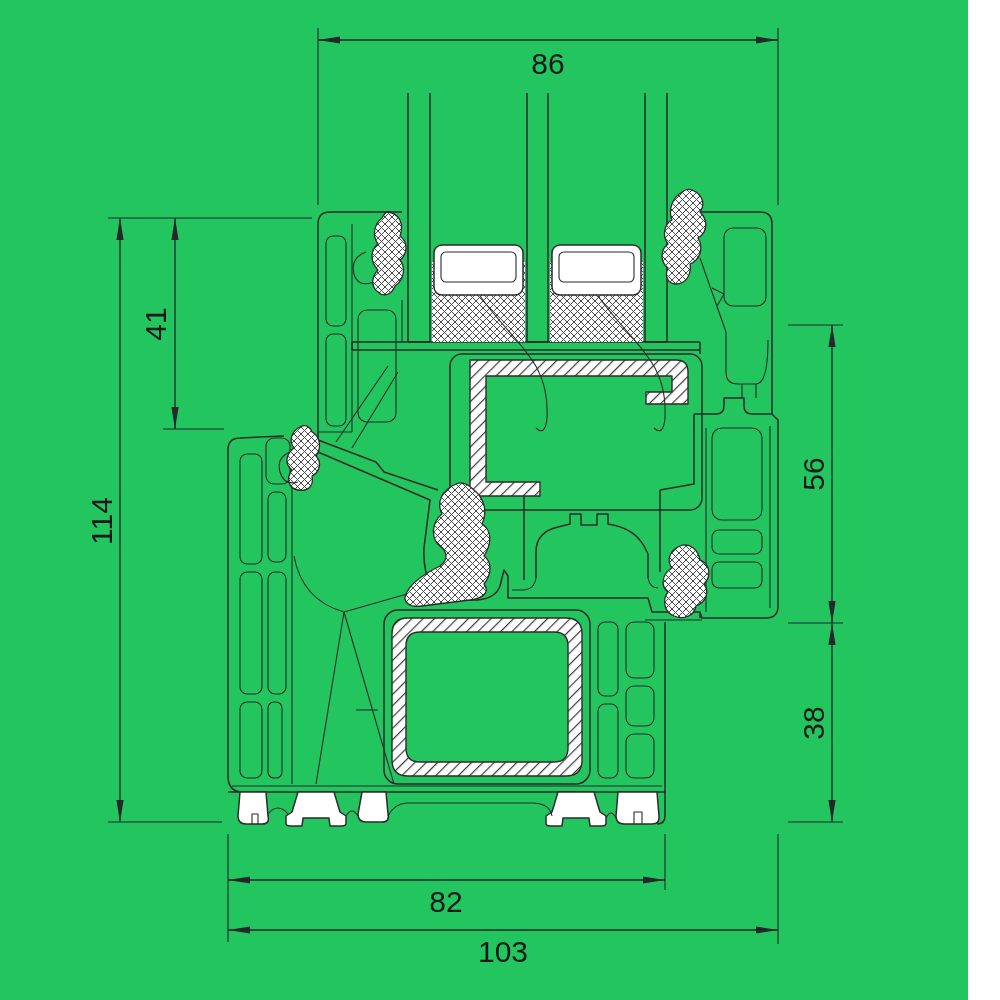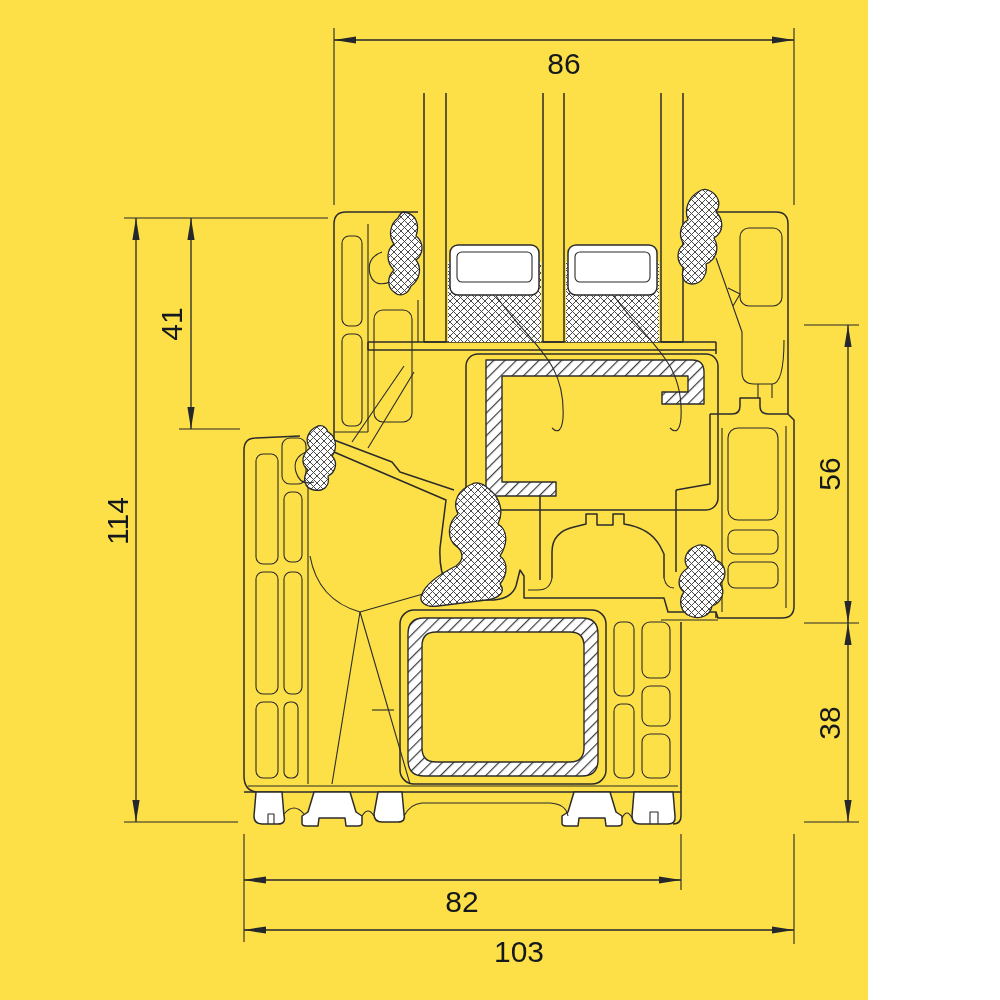--- a/index.html
+++ b/index.html
@@ -1,17 +1,17 @@
 <!DOCTYPE html>
 <html><head>
 <meta charset="utf-8">
 <style>
   html,body{margin:0;padding:0;background:#ffffff;}
-  .canvas{position:relative;width:852px;height:1000px;background:#fde047;overflow:hidden;
-          font-family:"Liberation Sans", sans-serif;padding-left:16px;}
+  .canvas{position:relative;width:968px;height:1000px;background:#22c55e;overflow:hidden;
+          font-family:"Liberation Sans", sans-serif;}
   svg{display:block;}
   .ln{fill:none;stroke:#2b2b2b;stroke-width:1.5;stroke-linejoin:round;stroke-linecap:butt;}
   .lnt{fill:none;stroke:#2b2b2b;stroke-width:1.1;stroke-linejoin:round;}
   .wfill{fill:#ffffff;stroke:#2b2b2b;stroke-width:1.5;stroke-linejoin:round;}
   .dim{fill:none;stroke:#24272c;stroke-width:1.3;}
   .ext{fill:none;stroke:#24272c;stroke-width:1.1;}
   .dimtxt{font-family:"Liberation Sans", sans-serif;font-size:30px;fill:#15181d;}
   .hatchsteel{fill:url(#diagHatch);stroke:#2b2b2b;stroke-width:1.4;stroke-linejoin:round;}
   .hatchseal{fill:url(#crossHatch);stroke:#2b2b2b;stroke-width:1.3;stroke-linejoin:round;}
   .hatchonly{fill:url(#crossHatch);stroke:none;}

